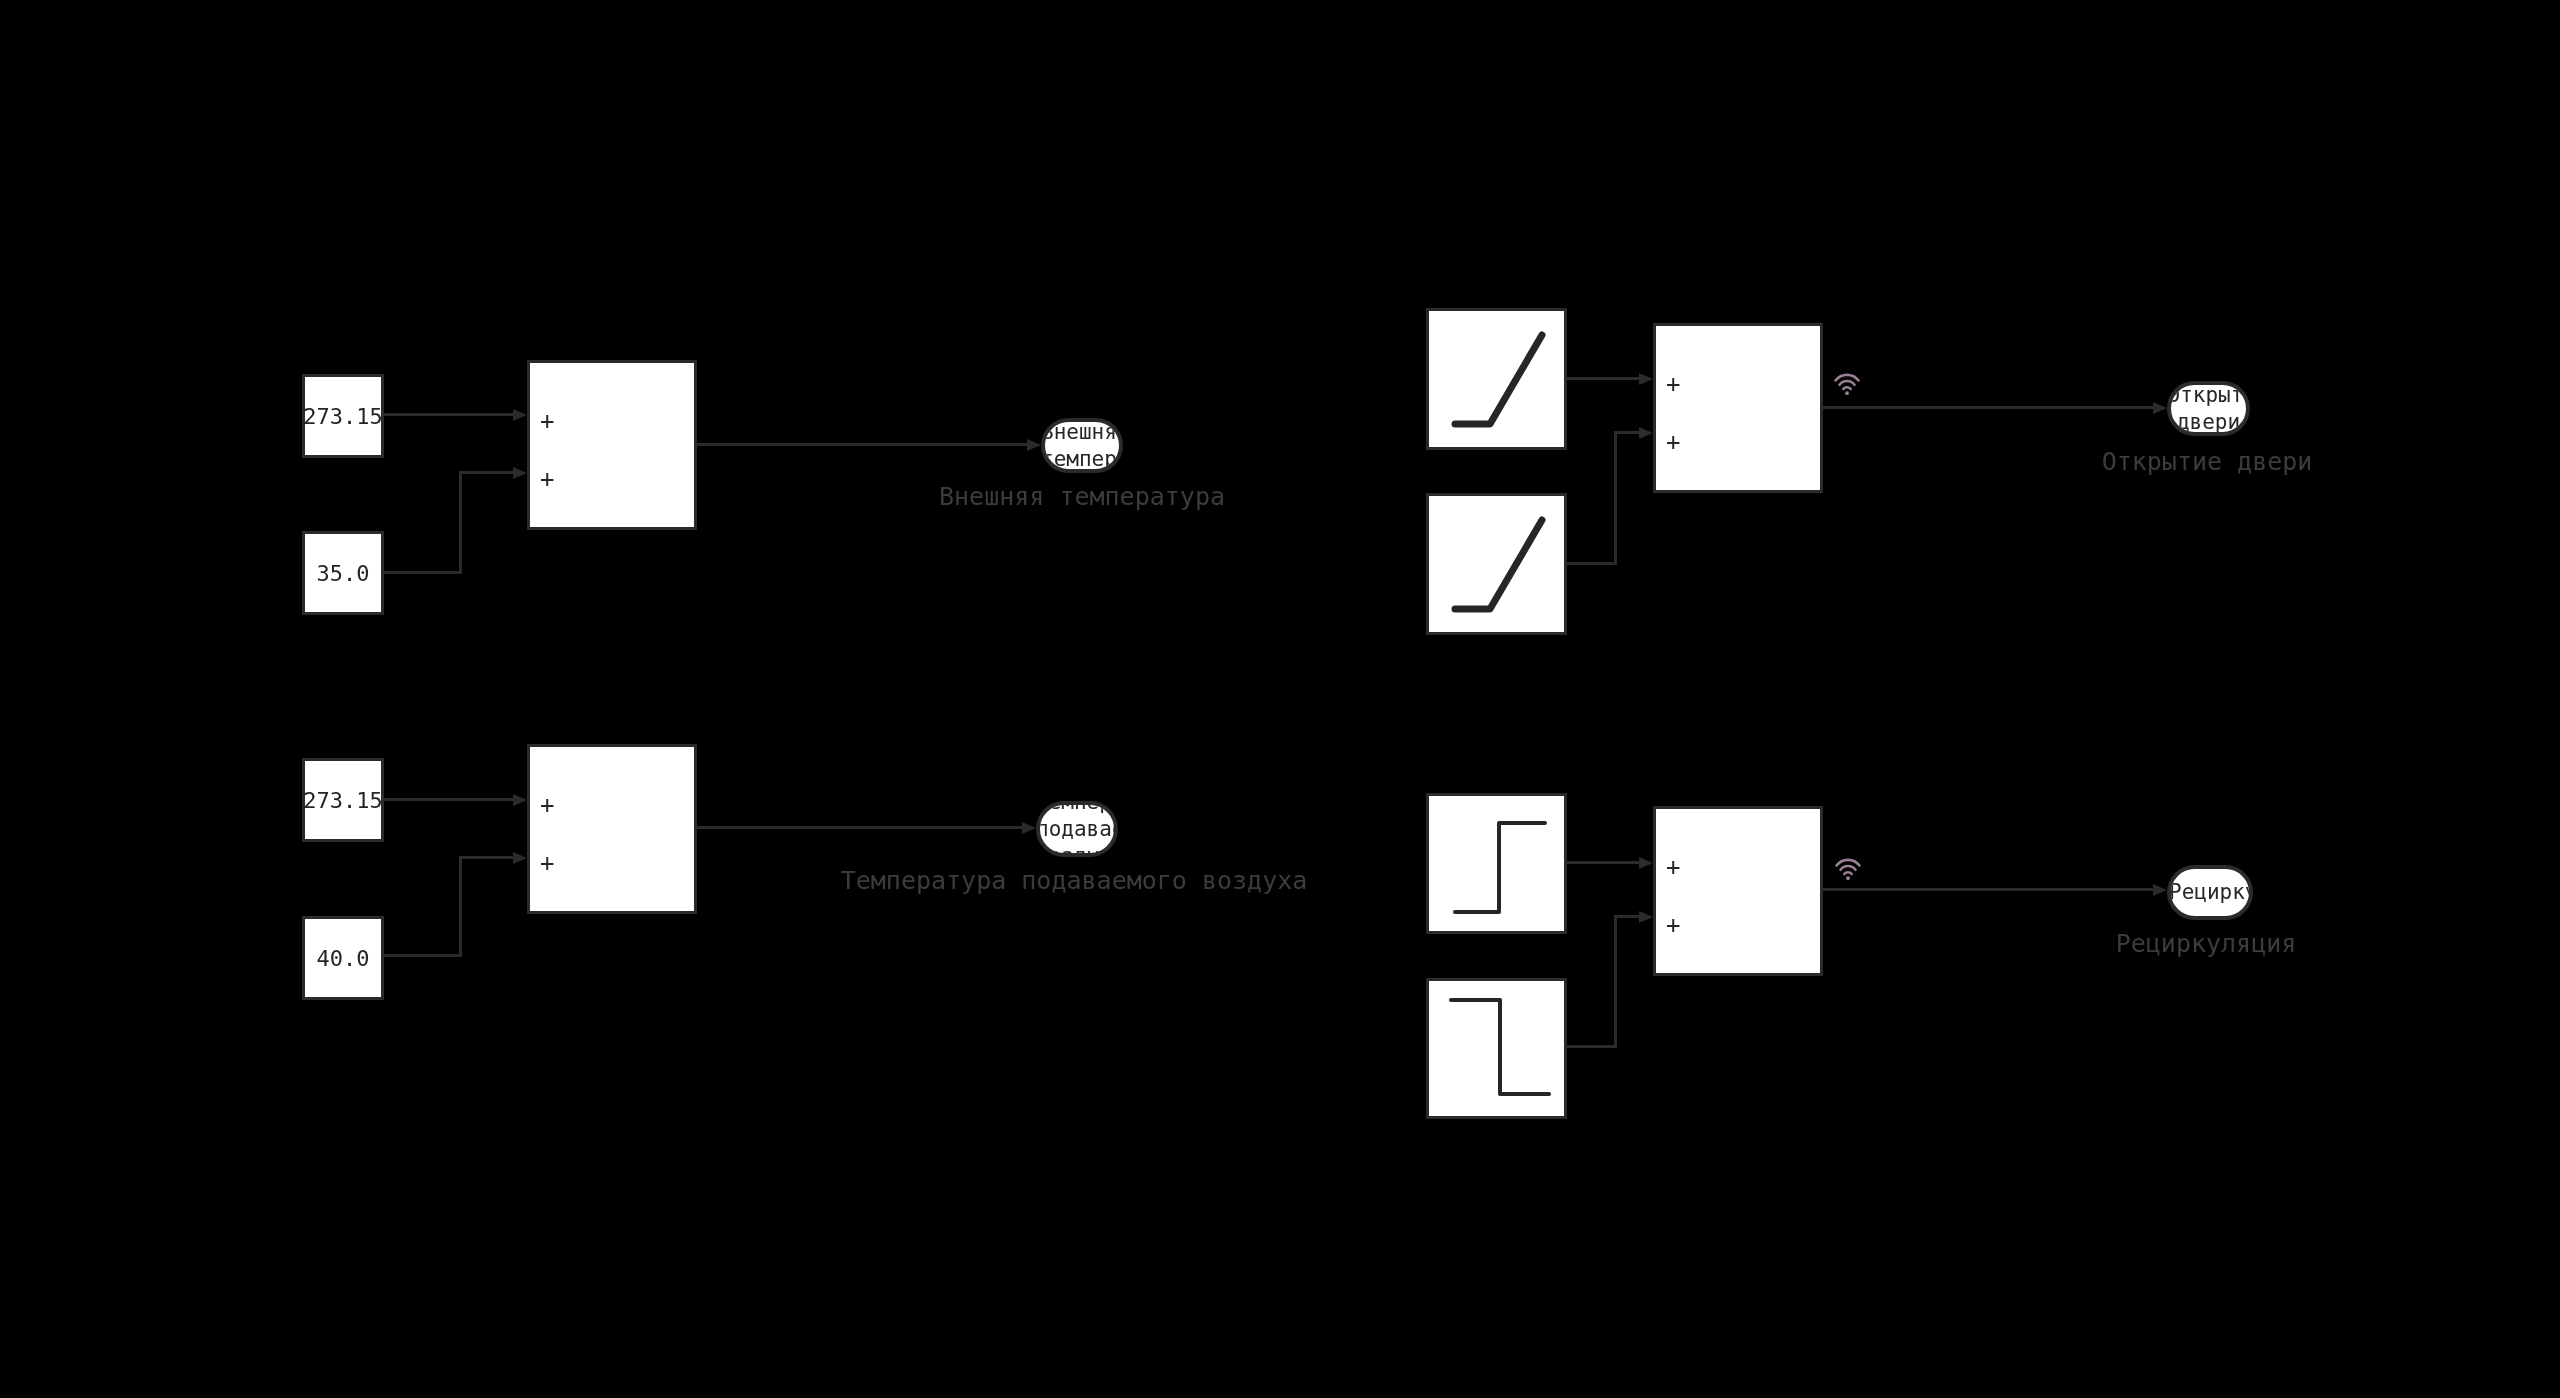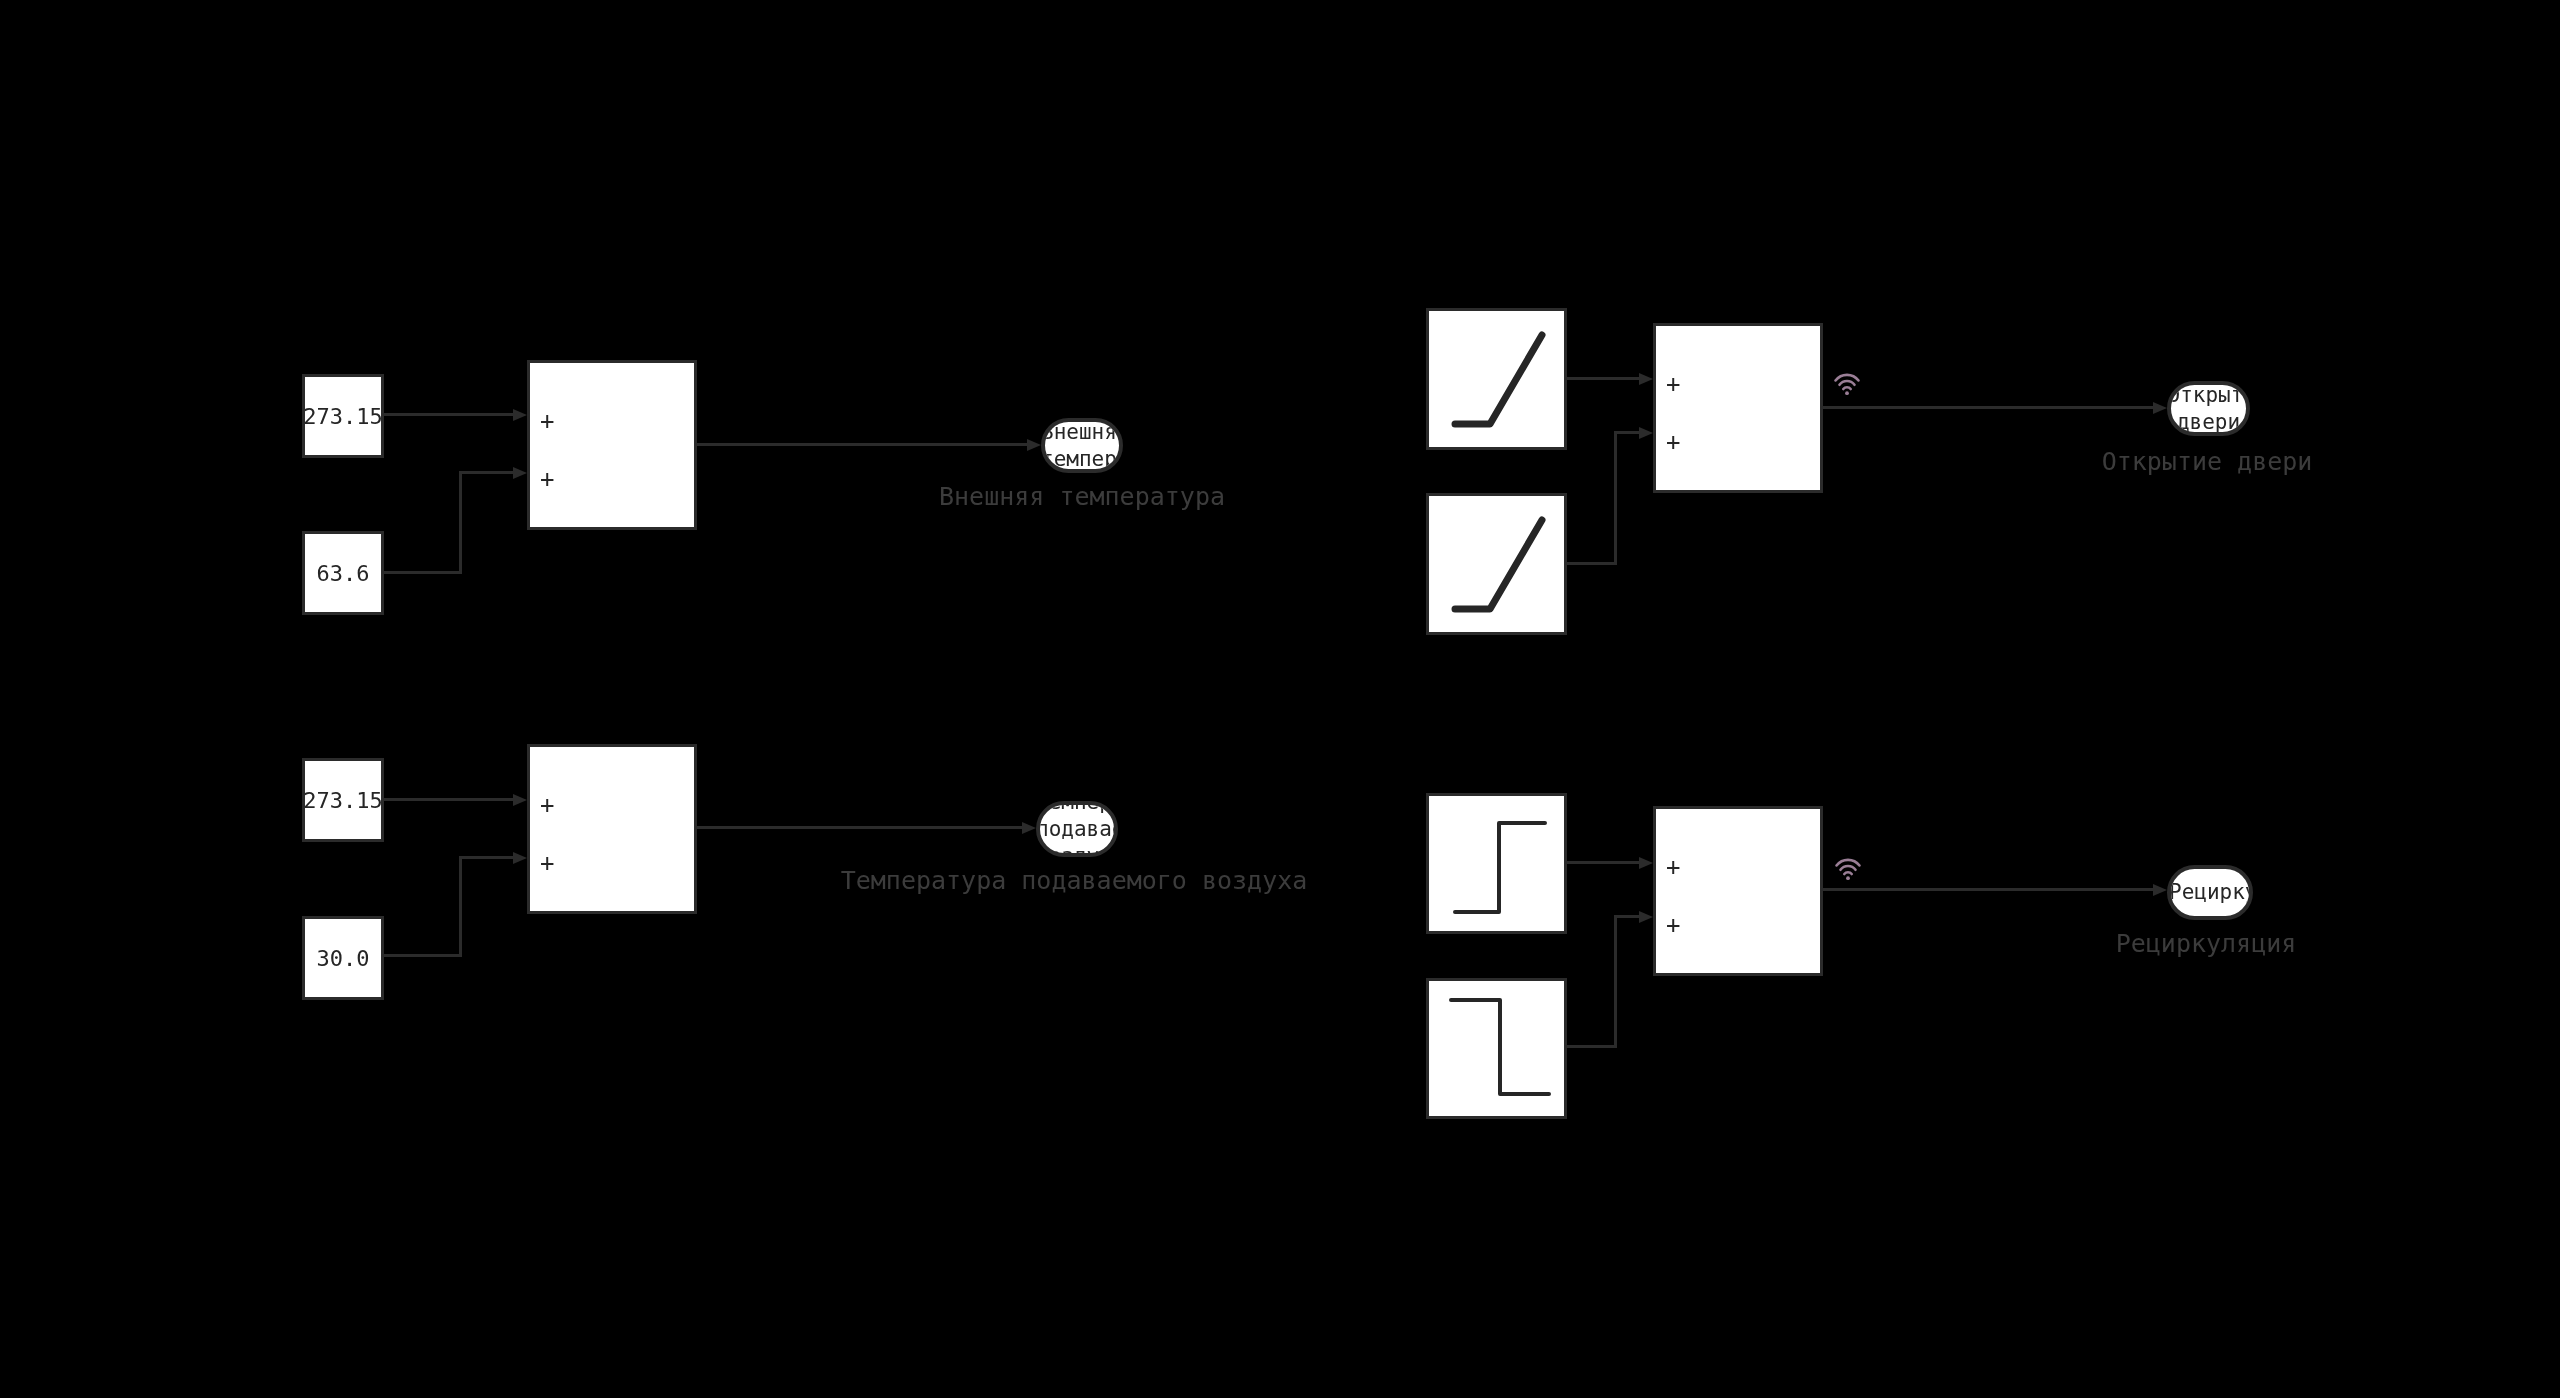--- a/index.html
+++ b/index.html
@@ -106,21 +106,21 @@
 </style>
 </head>
 <body>
 
 <div id="canvas">
 
   <div class="const-block" style="left:302px; top:374px; width:82px; height:84px;">
     <span>273.15</span>
   </div>
   <div class="const-block" style="left:302px; top:531px; width:82px; height:84px;">
-    <span>63.6</span>
+    <span>35.0</span>
   </div>
 
   <div class="hline" style="left:384px; top:413px; width:129px;"></div>
   <div class="arrow-right" style="left:513px; top:409px;"></div>
   <div class="hline" style="left:384px; top:571px; width:78px;"></div>
   <div class="vline" style="left:459px; top:471px; height:103px;"></div>
   <div class="hline" style="left:459px; top:471px; width:54px;"></div>
   <div class="arrow-right" style="left:513px; top:467px;"></div>
 
   <div class="sum-block" style="left:527px; top:360px; width:170px; height:170px;">
@@ -133,21 +133,21 @@
 
   <div class="scope-oval" style="left:1041px; top:418px; width:82px; height:55px;">
     <span class="oval-text">Внешняя температура</span>
   </div>
   <div class="block-label" style="left:1082px; top:482px;">Внешняя температура</div>
 
   <div class="const-block" style="left:302px; top:758px; width:82px; height:84px;">
     <span>273.15</span>
   </div>
   <div class="const-block" style="left:302px; top:916px; width:82px; height:84px;">
-    <span>30.0</span>
+    <span>40.0</span>
   </div>
 
   <div class="hline" style="left:384px; top:798px; width:129px;"></div>
   <div class="arrow-right" style="left:513px; top:794px;"></div>
   <div class="hline" style="left:384px; top:954px; width:78px;"></div>
   <div class="vline" style="left:459px; top:856px; height:101px;"></div>
   <div class="hline" style="left:459px; top:856px; width:54px;"></div>
   <div class="arrow-right" style="left:513px; top:852px;"></div>
 
   <div class="sum-block" style="left:527px; top:744px; width:170px; height:170px;">

